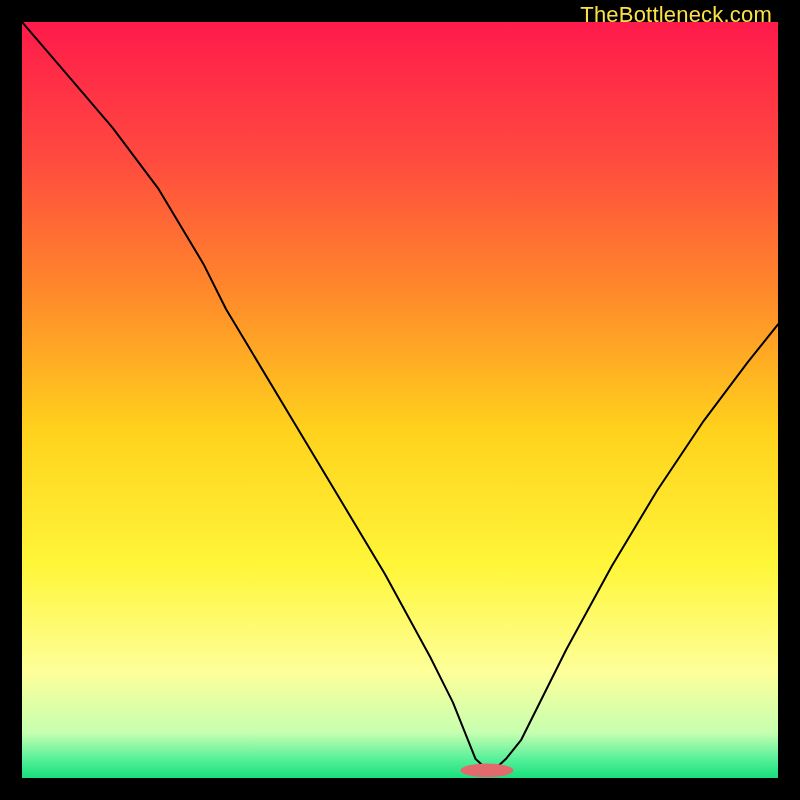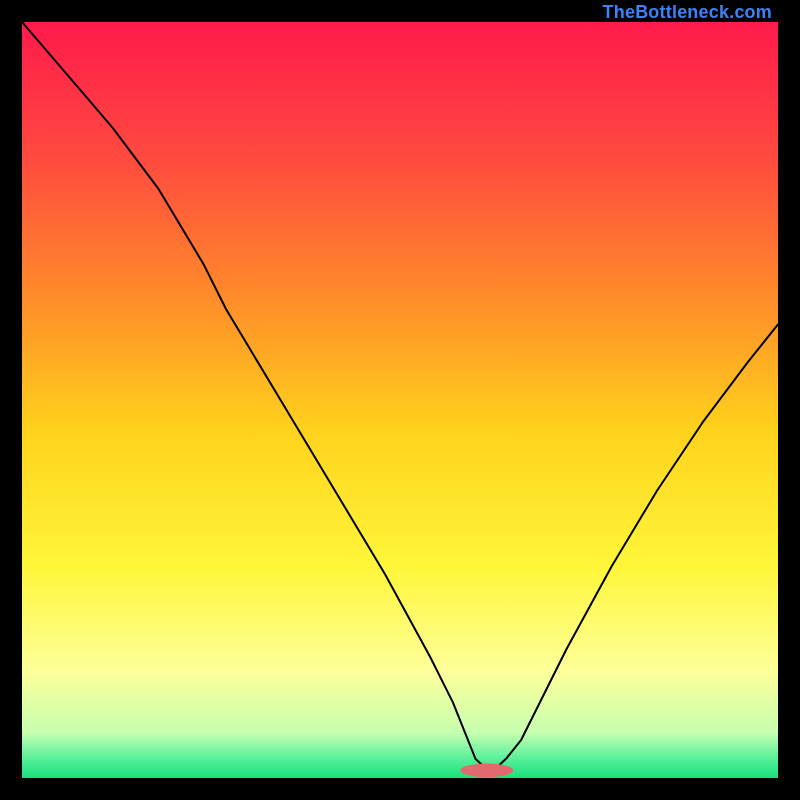--- a/index.html
+++ b/index.html
@@ -20,23 +20,23 @@
     position: absolute;
     left: 22px;
     top: 22px;
     width: 756px;
     height: 756px;
   }
   .watermark {
     position: absolute;
     top: 2px;
     right: 28px;
-    color: #3b82f6;
-    font-size: 18px;
-    font-weight: 700;
+    color: #fde047;
+    font-size: 22px;
+    font-weight: 400;
     letter-spacing: 0.2px;
     z-index: 10;
   }
   svg { display: block; }
 </style>
 </head>
 <body>
 
 <div class="frame">
 

